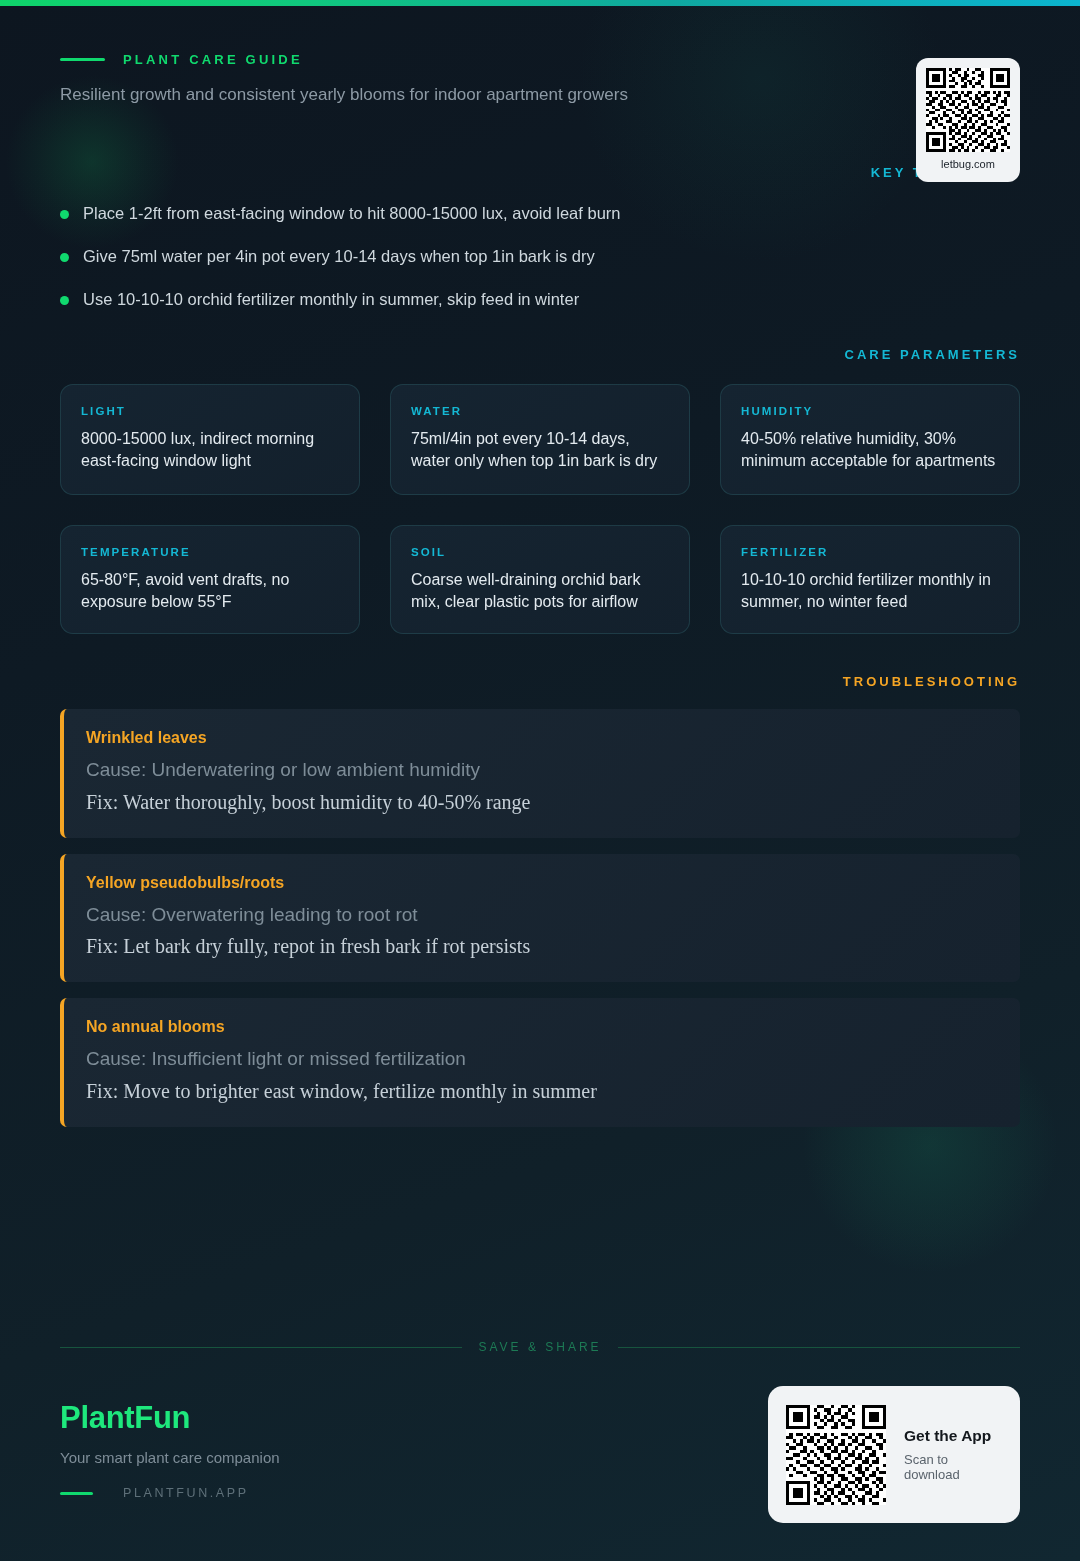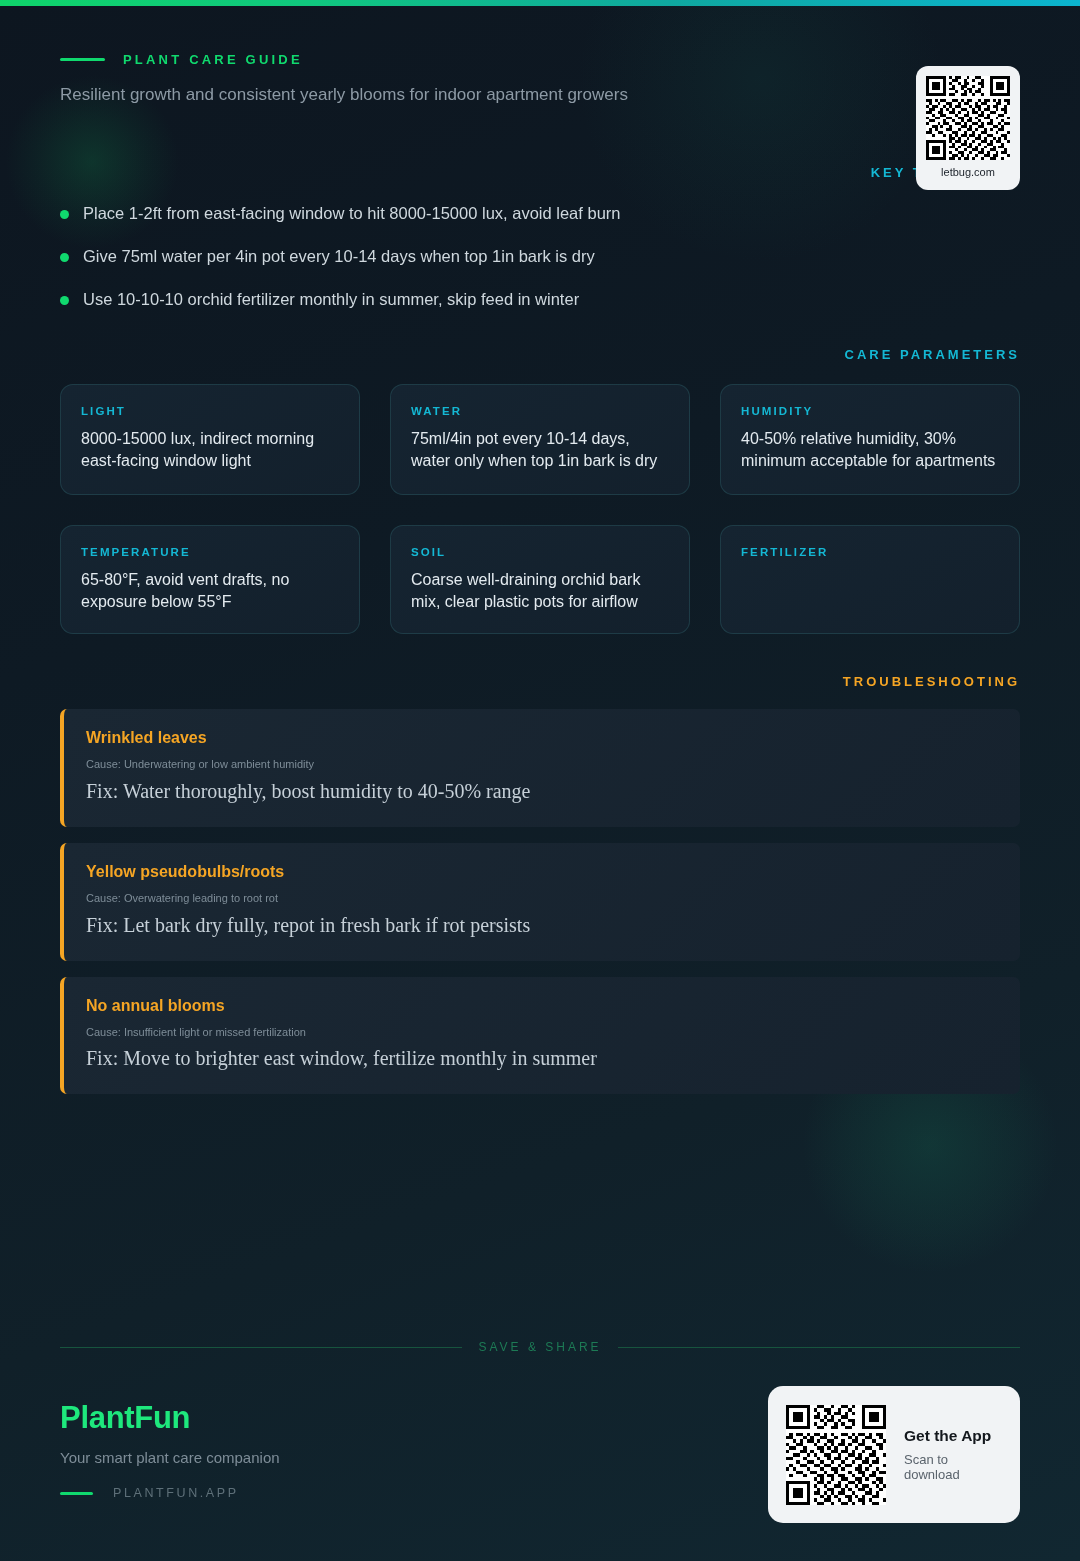--- a/index.html
+++ b/index.html
@@ -63,21 +63,21 @@
     margin-bottom:16px;
   }
 
   .subtitle {
     font-size:17px; color:#8d9aa5; font-weight:400; line-height:1.4;
     max-width:760px;
   }
 
   
   .header-qr {
-    position:absolute; right:0; top:66px;
+    position:absolute; right:0; top:58px;
     width:104px; height:124px;
     background:#f1f3f5; border-radius:12px;
     display:flex; flex-direction:column; align-items:center;
     padding:10px 8px 6px 8px;
   }
   .header-qr .qr-img { width:84px; height:84px; display:block; }
   .header-qr .qr-label {
     font-size:11px; color:#1b2129; margin-top:6px; font-weight:400;
   }
 
@@ -133,40 +133,40 @@
   .ts-card {
     background:linear-gradient(135deg, #1a2733 0%, #16222e 100%);
     border-left:4px solid #f5a524;
     border-radius:7px;
     padding:20px 22px 22px 22px;
     margin-bottom:16px;
   }
   .ts-title {
     font-size:16px; font-weight:bold; color:#f5a524; margin-bottom:10px;
   }
-  .ts-cause { font-size:11px; color:#7e8d98; margin-bottom:6px; line-height:1.35; }
+  .ts-cause { font-size:19px; color:#7e8d98; margin-bottom:6px; line-height:1.35; }
   .ts-fix   { font-size:20px; color:#c6d0d8; line-height:1.35;font-family:Liberation Serif, serif; }
 
   
   .footer { position:absolute; left:0; top:1340px; width:1080px; padding:0 60px; }
 
   .divider-row { display:flex; align-items:center; gap:16px; }
   .divider-line { flex:1 1 auto; height:1px; background:#17543e; }
   .divider-text {
     font-size:12px; letter-spacing:3px; color:#1d7a55; font-weight:400;
     text-transform:uppercase; white-space:nowrap;
   }
 
   .footer-body { position:relative; margin-top:46px; height:140px; }
 
   .brand {
     font-size:31px; font-weight:bold; color:#1ee87d; letter-spacing:-0.3px;
   }
   .brand-tag { margin-top:13px; font-size:15px; color:#7e8d98; }
-  .brand-url-row { display:flex; align-items:center; gap:20px; margin-top:20px; }
+  .brand-url-row { display:flex; align-items:center; gap:30px; margin-top:20px; }
   .brand-dash { width:33px; height:3px; background:#10d96e; border-radius:2px; display:block; }
   .brand-url {
     font-size:12.5px; letter-spacing:2.6px; color:#5e7079; font-weight:400;
     text-transform:uppercase;
   }
 
   .app-card {
     position:absolute; right:0; top:-14px;
     width:252px; height:137px;
     background:#f1f3f5; border-radius:15px;
@@ -464,20 +464,21 @@
           <div class="care-value">65-80°F, avoid vent drafts, no exposure below 55°F</div>
         </div>
 
         <div class="care-card row2">
           <div class="care-label">SOIL</div>
           <div class="care-value">Coarse well-draining orchid bark mix, clear plastic pots for airflow</div>
         </div>
 
         <div class="care-card row2">
           <div class="care-label">FERTILIZER</div>
+          <div class="care-value">10-10-10 orchid fertilizer monthly in summer, no winter feed</div>
         </div>
       </div>
     </div>
 
     <div class="trouble">
       <div class="section-title sec-amber">TROUBLESHOOTING</div>
 
       <div class="ts-card">
         <div class="ts-title">Wrinkled leaves</div>
         <div class="ts-cause">Cause: Underwatering or low ambient humidity</div>

